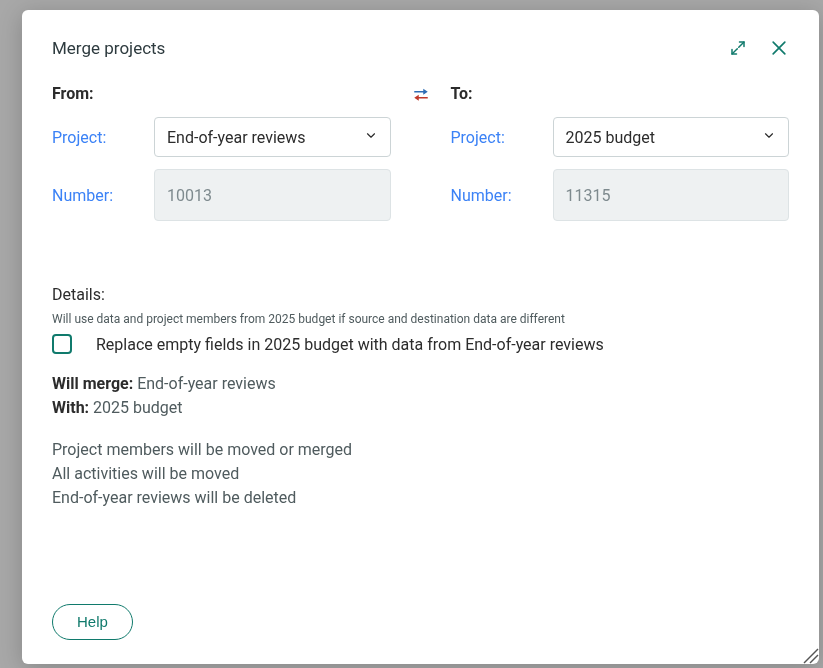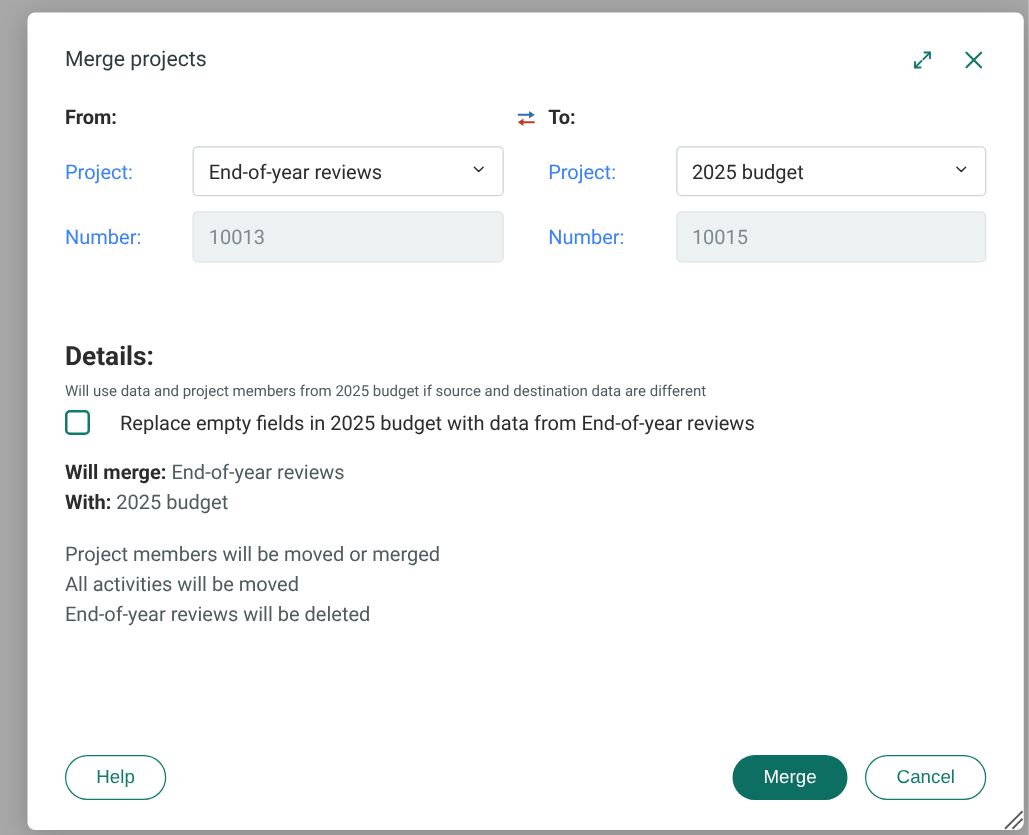--- a/index.html
+++ b/index.html
@@ -44,21 +44,21 @@
     .icon-btn {
       cursor: pointer;
       display: flex;
       align-items: center;
       justify-content: center;
       color: #107a6c;
     }
     .form-grid {
       display: grid;
       grid-template-columns: 1fr 28px 1fr;
-      column-gap: 4px;
+      column-gap: 16px;
       align-items: start;
     }
     .col { display: flex; flex-direction: column; }
     .section-label {
       font-weight: 700;
       font-size: 16px;
       color: #2c2c2c;
       margin-bottom: 14px;
     }
     .swap-cell {
@@ -98,33 +98,33 @@
       right: 12px;
       top: 50%;
       transform: translateY(-50%);
       pointer-events: none;
     }
     .input-readonly {
       flex: 1;
       border: 1px solid #dde3e5;
       background: #eef1f2;
       border-radius: 4px;
-      height: 41px;
+      height: 52px;
       padding: 0 12px;
       font-size: 16px;
       color: #7e8a8e;
       display: flex;
       align-items: center;
     }
     .details {
       margin-top: 52px;
     }
     .details-title {
-      font-weight: 700;
-      font-size: 21px;
+      font-weight: 400;
+      font-size: 16px;
       color: #2c2c2c;
       margin-bottom: 6px;
     }
     .details-text {
       font-size: 12px;
       color: #4f5b5e;
       line-height: 1.5;
       margin-bottom: 6px;
     }
     .checkbox-row {
@@ -264,21 +264,21 @@
           <span class="chevron">
             <svg width="14" height="14" viewBox="0 0 24 24" fill="none" stroke="#2c2c2c" stroke-width="2" stroke-linecap="round" stroke-linejoin="round">
                 <polyline points="6 9 12 15 18 9"></polyline>
               </svg>
           </span>
         </div>
       </div>
       <div class="field-row">
         <div class="field-label">Number:</div>
         <div class="input-readonly">
-          <span>10015</span>
+          <span>11315</span>
         </div>
       </div>
     </div>
 
   </div>
 
   <div class="details">
     <div class="details-title">Details:</div>
     <div class="details-text">Will use data and project members from 2025 budget if source and destination data are different</div>
 
@@ -298,24 +298,20 @@
 
     <div class="summary-block2">
       <div class="summary-line">Project members will be moved or merged</div>
       <div class="summary-line">All activities will be moved</div>
       <div class="summary-line">End-of-year reviews will be deleted</div>
     </div>
   </div>
 
   <div class="footer">
     <button class="btn btn-outline">Help</button>
-    <div class="footer-right">
-      <button class="btn btn-primary">Merge</button>
-      <button class="btn btn-outline">Cancel</button>
-    </div>
   </div>
 
 </div>
 
 <div class="resize-handle">
   <svg width="20" height="20" viewBox="0 0 20 20">
     <line x1="5" y1="19" x2="19" y2="5" stroke="#555" stroke-width="1.5"></line>
     <line x1="11" y1="19" x2="19" y2="11" stroke="#555" stroke-width="1.5"></line>
   </svg>
 </div>

